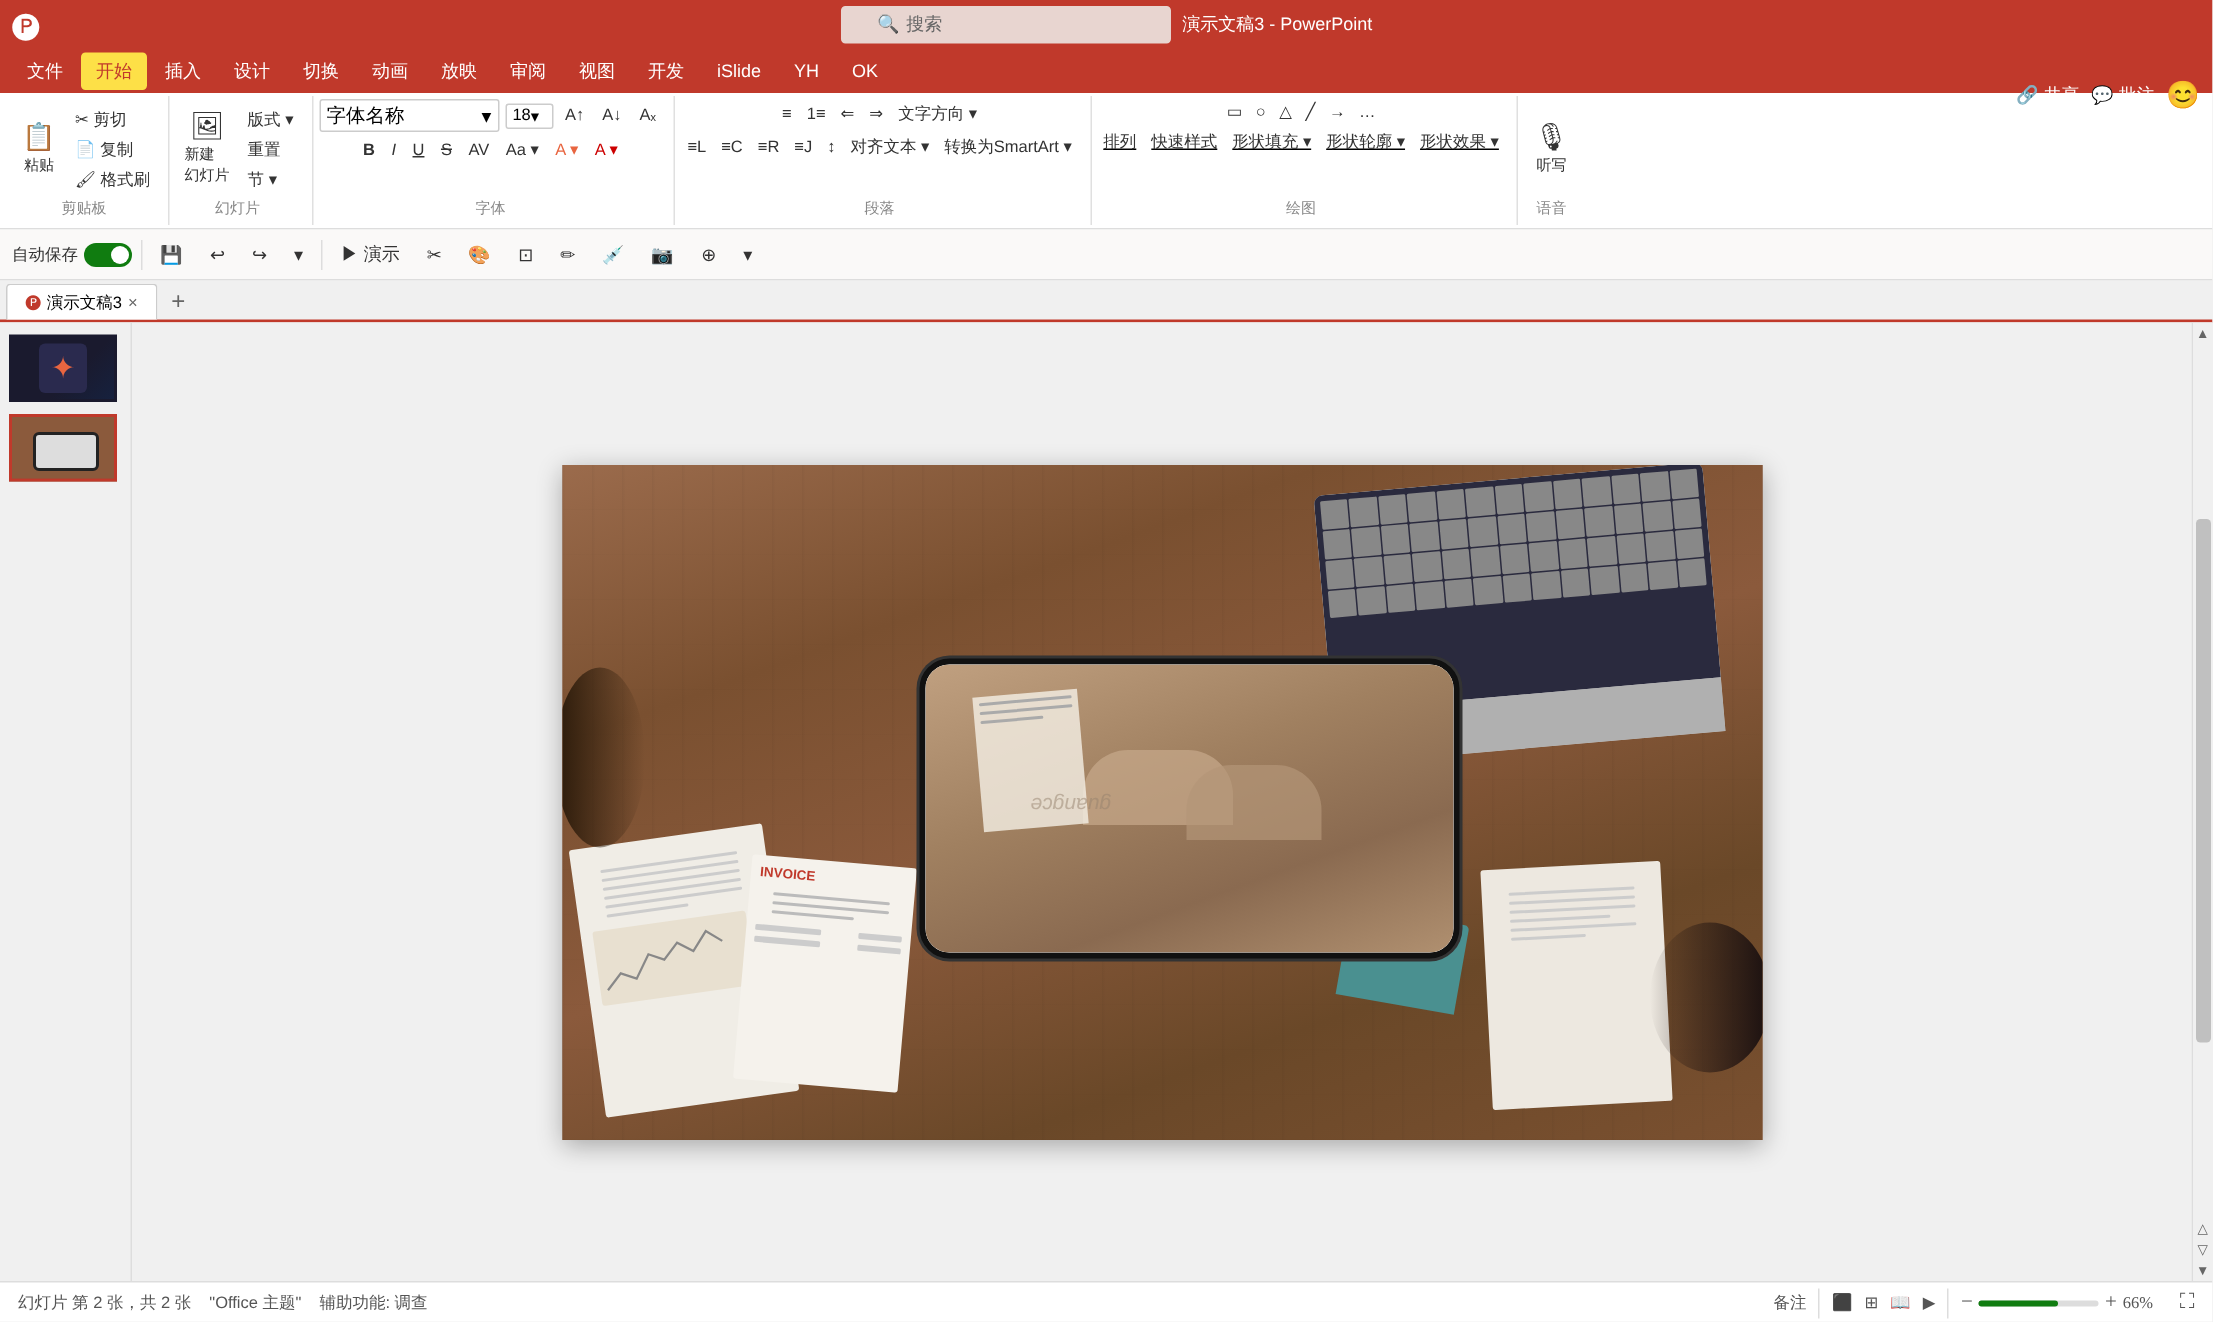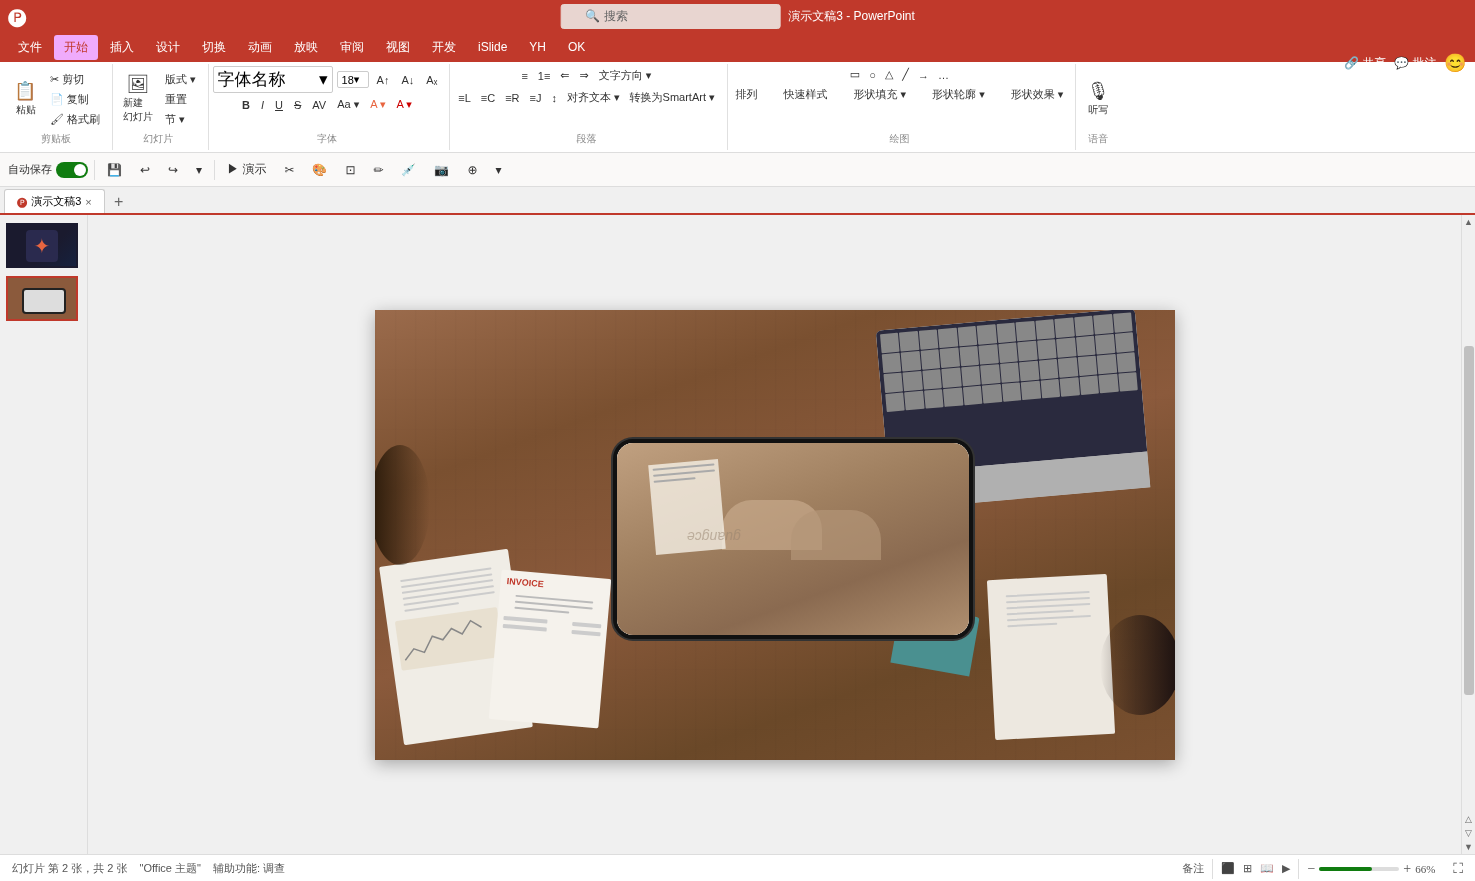--- a/index.html
+++ b/index.html
@@ -64,21 +64,21 @@
       padding: 0 8px;
       gap: 2px;
     }
     #menu-bar .menu-item {
       padding: 4px 10px;
       color: white;
       cursor: pointer;
       border-radius: 3px;
       font-size: 12px;
     }
-    #menu-bar .menu-item.active { background: #f0abfc; color: #c0392b; }
+    #menu-bar .menu-item.active { background: #fde047; color: #c0392b; }
     #menu-bar .right-actions { margin-left: auto; display: flex; align-items: center; gap: 8px; margin-top: 32px; }
     .share-btn { background: transparent; border: none; color: white; cursor: pointer; font-size: 12px; display: flex; align-items: center; gap: 3px; }
     .review-btn { background: transparent; border: none; color: #ffffff; cursor: pointer; font-size: 12px; display: flex; align-items: center; gap: 3px; }
 
     
     #format-bar {
       height: 34px;
       background: #faf9f8;
       border-bottom: 1px solid #ddd;
       display: flex;
@@ -350,21 +350,21 @@
           <div class="rbtn-sm">重置</div>
           <div class="rbtn-sm">节 ▾</div>
         </div>
       </div>
       <div class="rgroup-label">幻灯片</div>
     </div>
 
     <div class="rgroup">
       <div class="rgroup-body" style="flex-direction:column; gap:3px;">
         <div style="display:flex; gap:4px; align-items:center;">
-          <div style="display:flex; align-items:center; border:1px solid #ccc; border-radius:2px; padding:1px 4px; width:120px; font-size:17px;">
+          <div style="display:flex; align-items:center; border:1px solid #ccc; border-radius:2px; padding:1px 4px; width:120px; font-size:13px;">
             <span>字体名称</span>
             <span style="margin-left:auto;">▾</span>
           </div>
           <div style="display:flex; align-items:center; border:1px solid #ccc; border-radius:2px; padding:1px 4px; width:32px; font-size:11px;">
             18 <span>▾</span>
           </div>
           <div class="rbtn-sm">A↑</div>
           <div class="rbtn-sm">A↓</div>
           <div class="rbtn-sm">Aₓ</div>
         </div>
@@ -407,21 +407,21 @@
     <div class="rgroup">
       <div class="rgroup-body" style="flex-direction:column; gap:2px;">
         <div style="display:flex; gap:1px; flex-wrap:wrap; max-width:200px;">
           <div class="rbtn-sm">▭</div>
           <div class="rbtn-sm">○</div>
           <div class="rbtn-sm">△</div>
           <div class="rbtn-sm">╱</div>
           <div class="rbtn-sm">→</div>
           <div class="rbtn-sm">…</div>
         </div>
-        <div style="display:flex; gap:18px; align-items:center;">
+        <div style="display:flex; gap:2px; align-items:center;text-decoration:underline;">
           <div class="rbtn-sm">排列</div>
           <div class="rbtn-sm">快速样式</div>
           <div class="rbtn-sm">形状填充 ▾</div>
           <div class="rbtn-sm">形状轮廓 ▾</div>
           <div class="rbtn-sm">形状效果 ▾</div>
         </div>
       </div>
       <div class="rgroup-label">绘图</div>
     </div>
 

